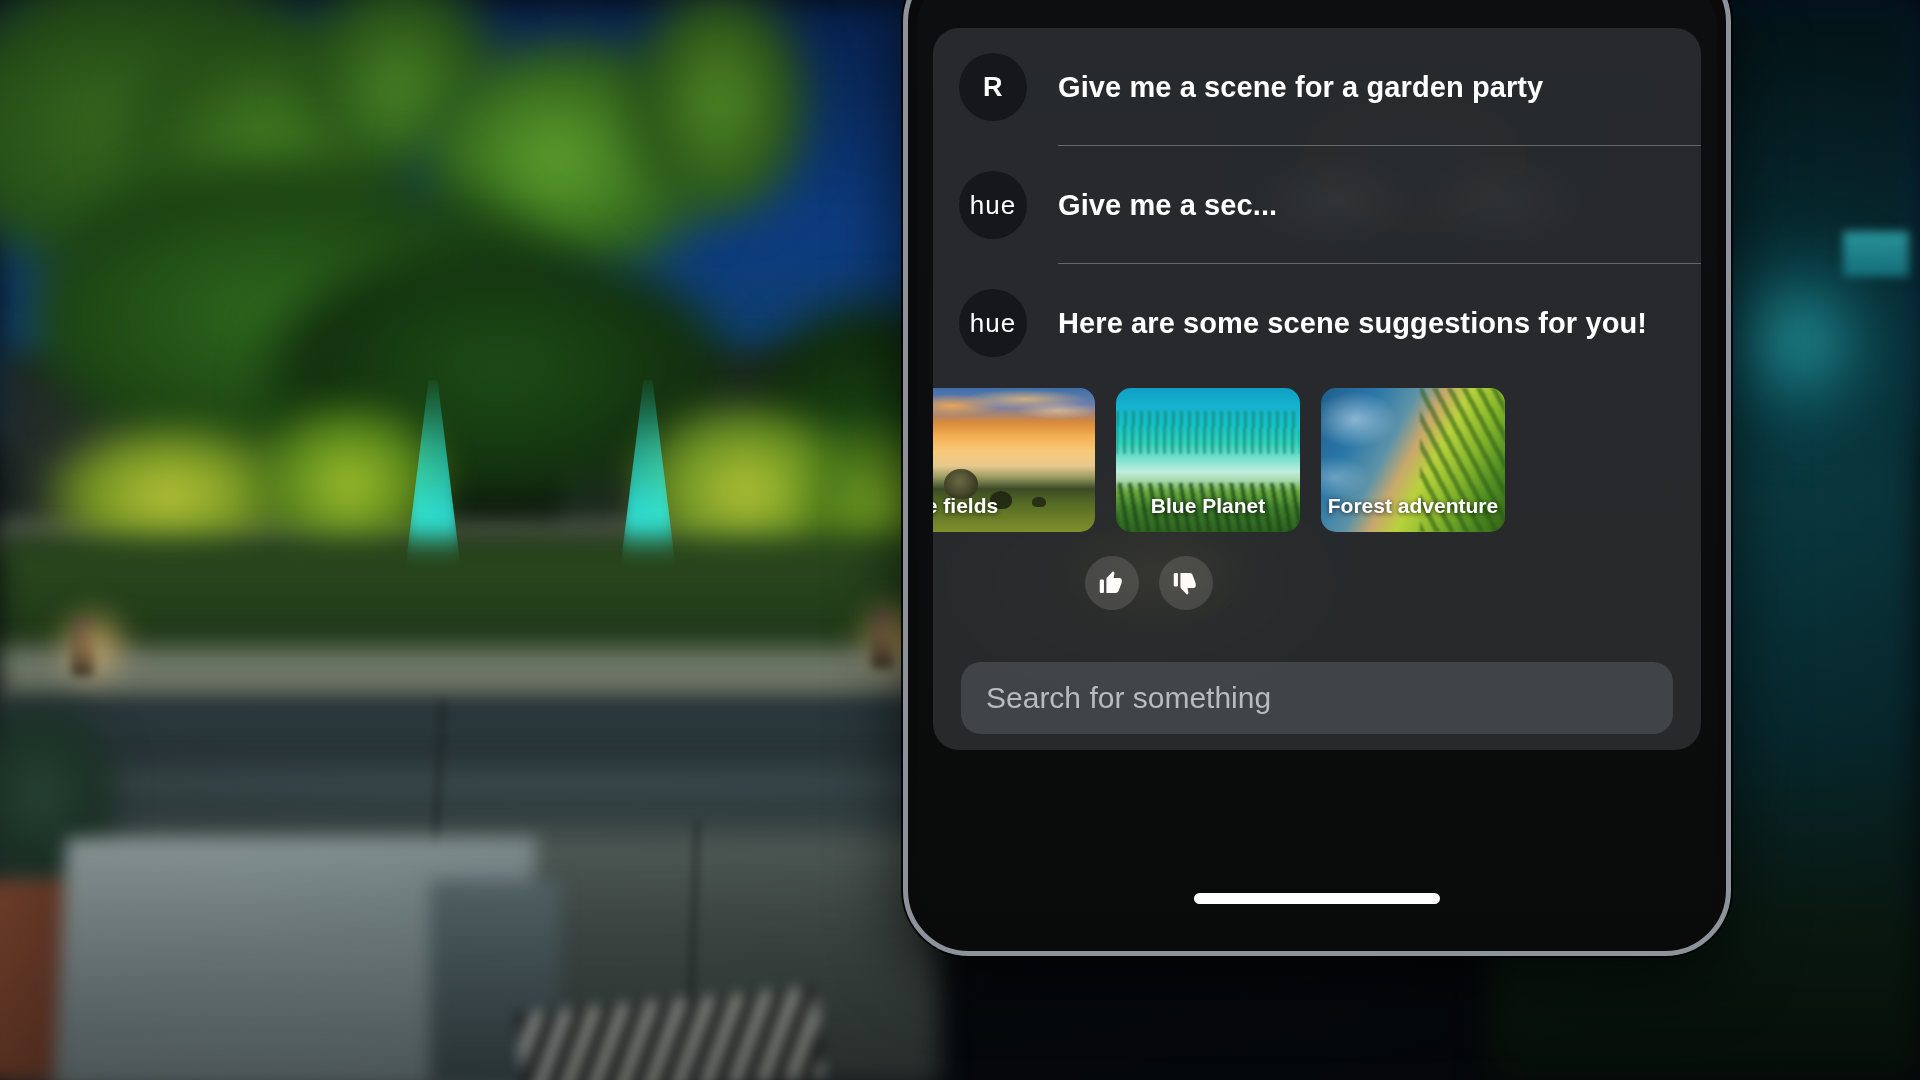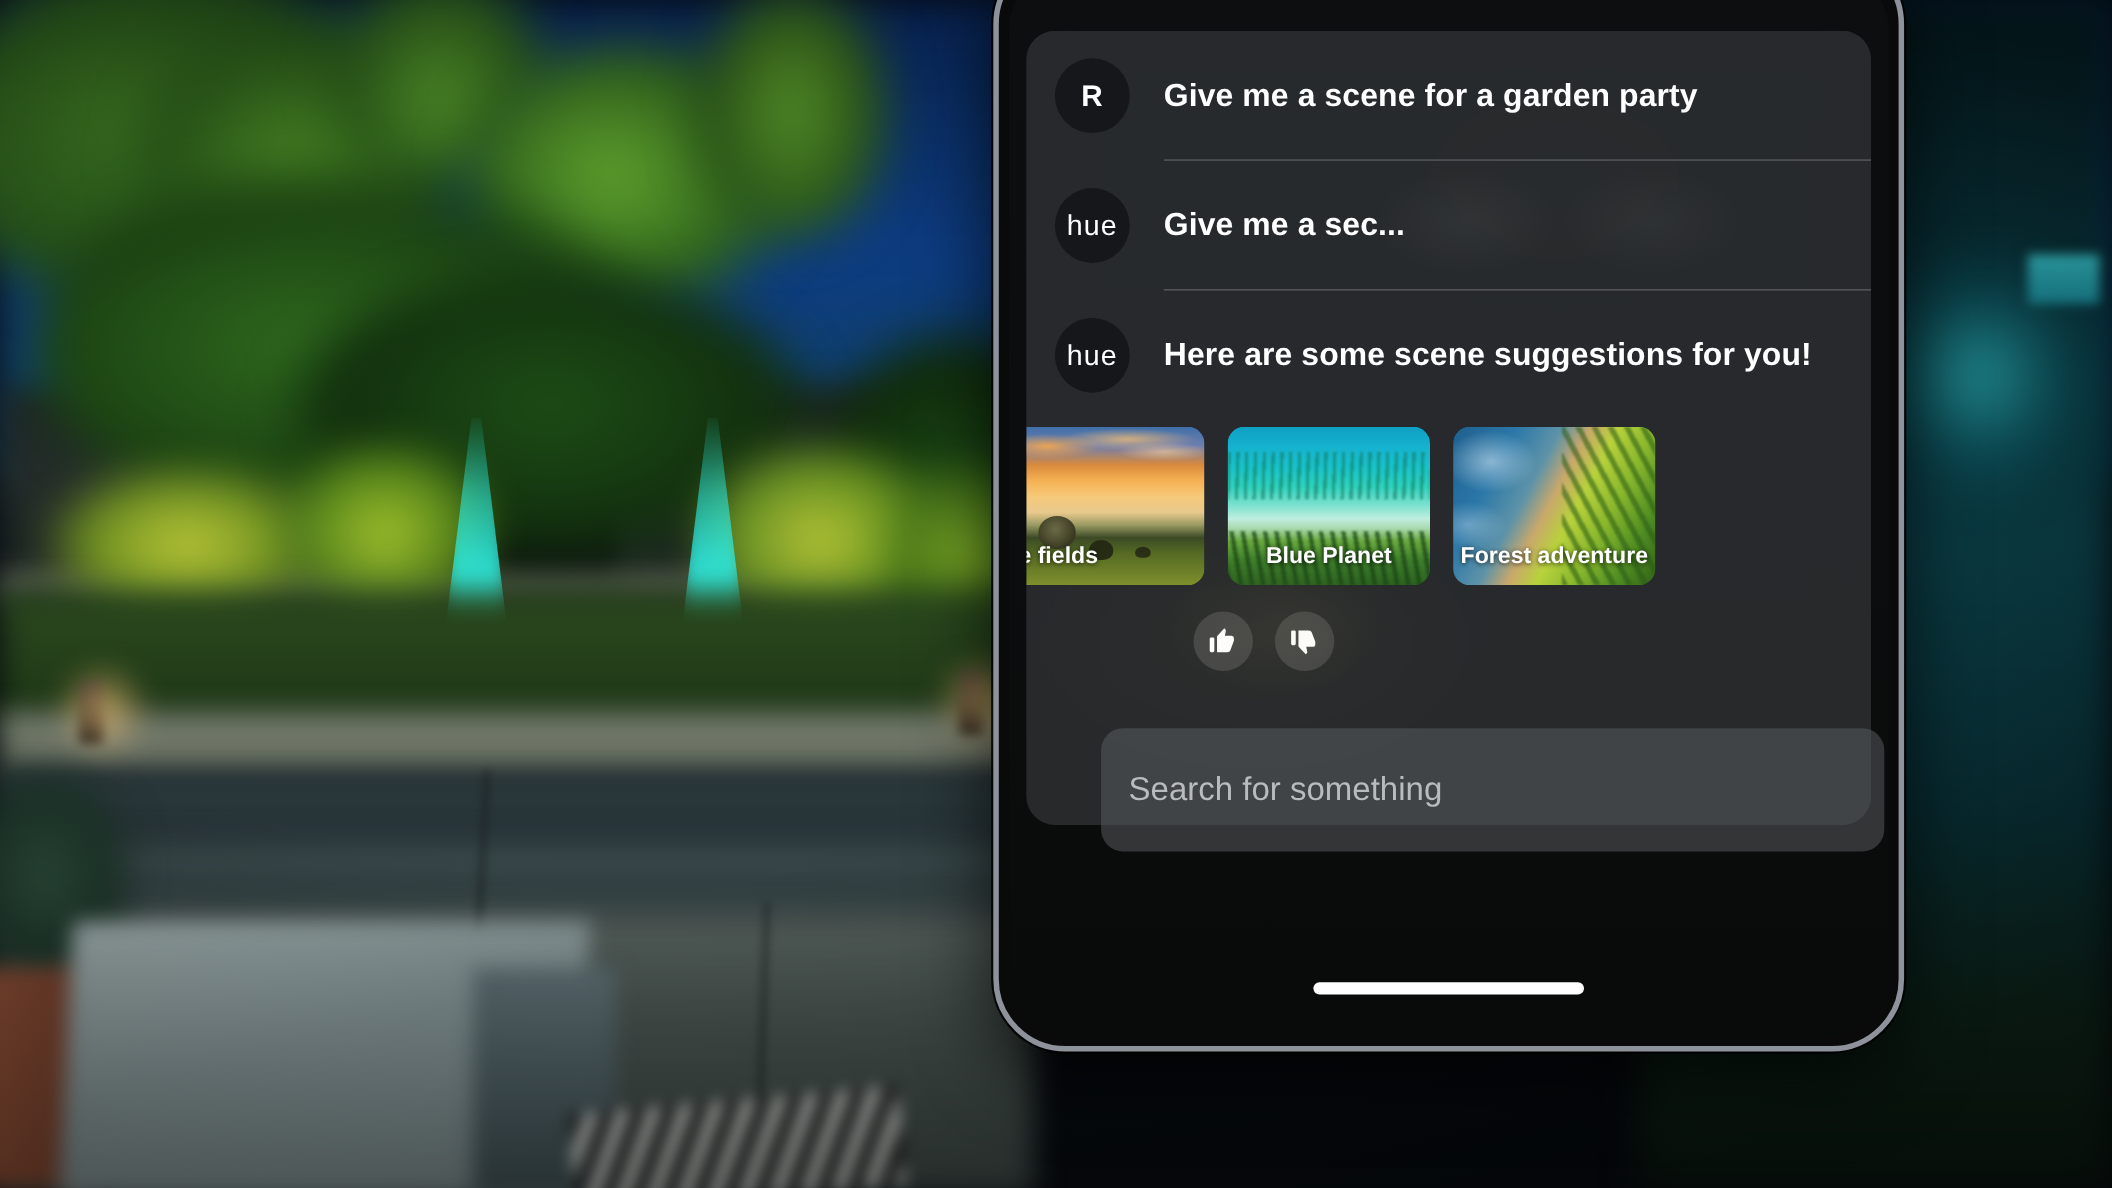--- a/index.html
+++ b/index.html
@@ -325,26 +325,25 @@
     border:none;
     display:flex; align-items:center; justify-content:center;
     cursor:pointer;
   }
   .fb-btn svg { display:block; }
 
   
   #search-bar {
     position:absolute;
     left:44px; top:692px;
-    width:712px; height:112px;
+    width:712px; height:72px;
     border-radius:20px;
     background:rgba(92,96,99,.5);
     display:flex; align-items:center;
     padding-left:25px;
-    margin-left:40px;
   }
   #search-input {
     width:100%; height:100%;
     background:transparent;
     border:none; outline:none;
     color:#ffffff;
     font-family:"Liberation Sans", sans-serif;
     font-size:30px;
     font-weight:400;
   }

